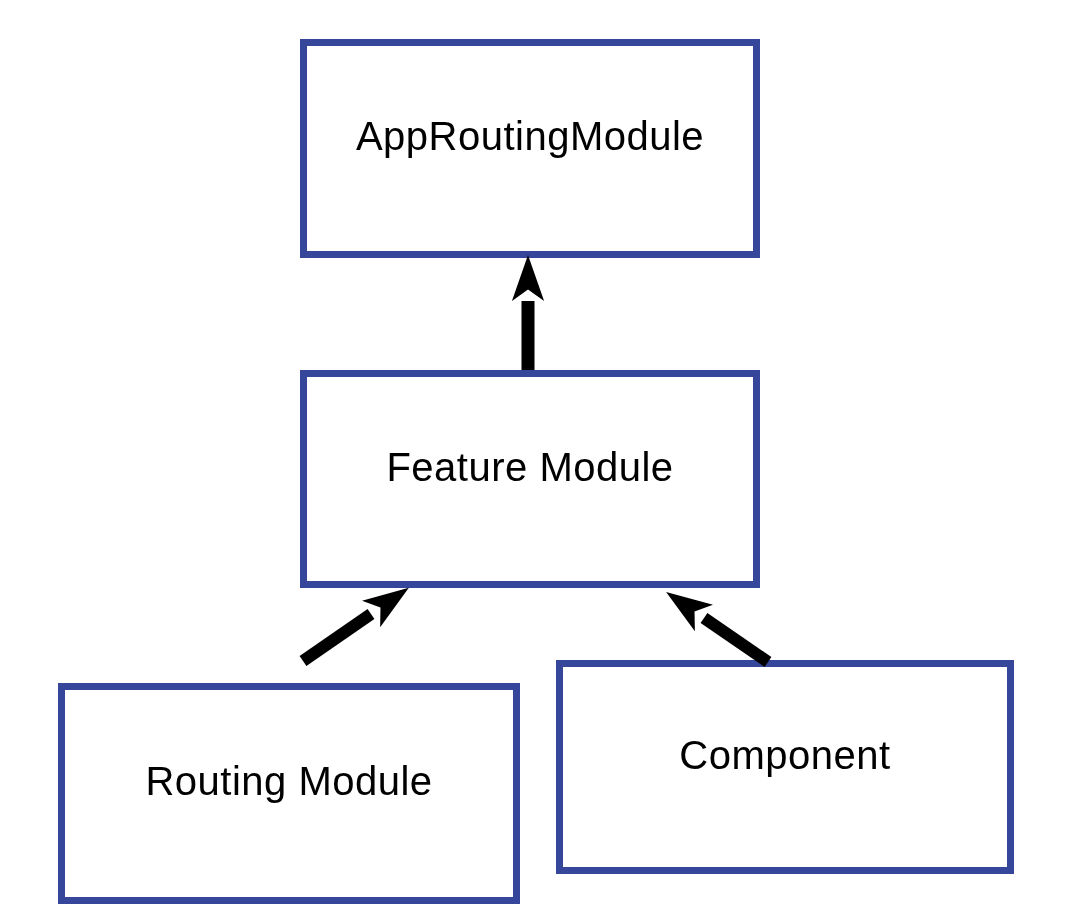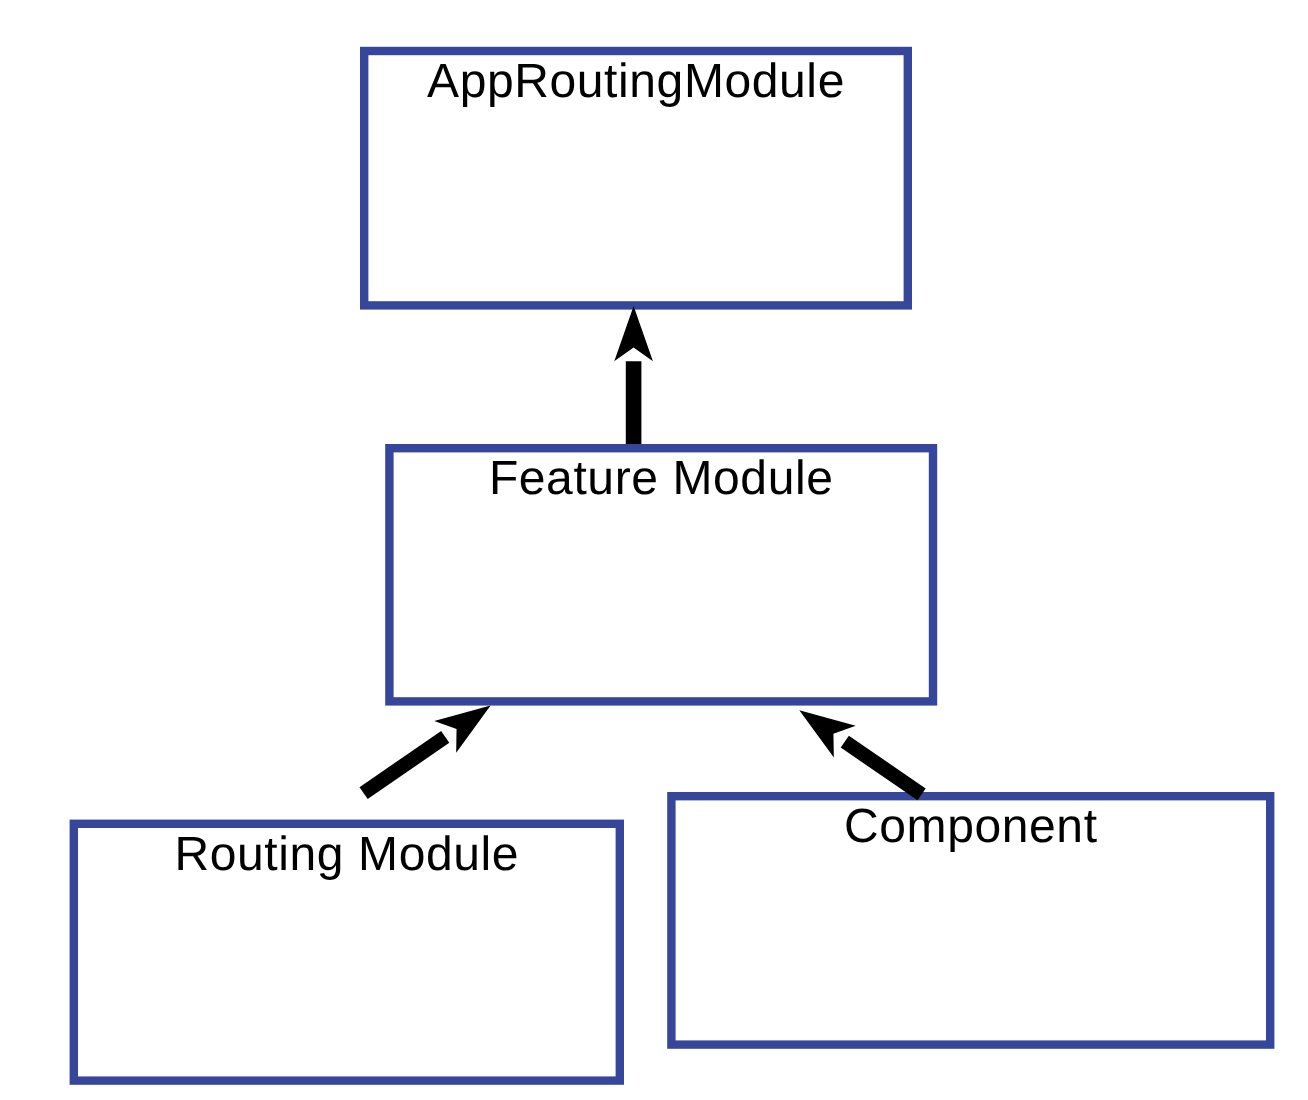--- a/index.html
+++ b/index.html
@@ -14,31 +14,32 @@
     background: #ffffff;
     font-family: "Liberation Sans", "DejaVu Sans", sans-serif;
     overflow: hidden;
   }
   .node {
     position: absolute;
     box-sizing: border-box;
     border: 7px solid #35469b;
     background: #ffffff;
     display: flex;
+    align-items: center;
     justify-content: center;
     padding-bottom: 24px;
     font-size: 40px;
     color: #000000;
     letter-spacing: 0.5px;
     white-space: nowrap;
   }
   #node-app-routing-module { left: 300px; top: 39px;  width: 460px; height: 219px; }
-  #node-feature-module     { left: 300px; top: 370px; width: 460px; height: 218px; margin-left: 21px; }
+  #node-feature-module     { left: 300px; top: 370px; width: 460px; height: 218px; }
   #node-routing-module     { left: 58px;  top: 659px; width: 462px; height: 221px; margin-top: 24px; }
-  #node-component          { left: 556px; top: 660px; width: 506px; height: 214px; }
+  #node-component          { left: 556px; top: 660px; width: 458px; height: 214px; }
   .arrow-layer {
     position: absolute;
     left: 0;
     top: 0;
     width: 1090px;
     height: 917px;
     pointer-events: none;
   }
 </style>
 </head>

